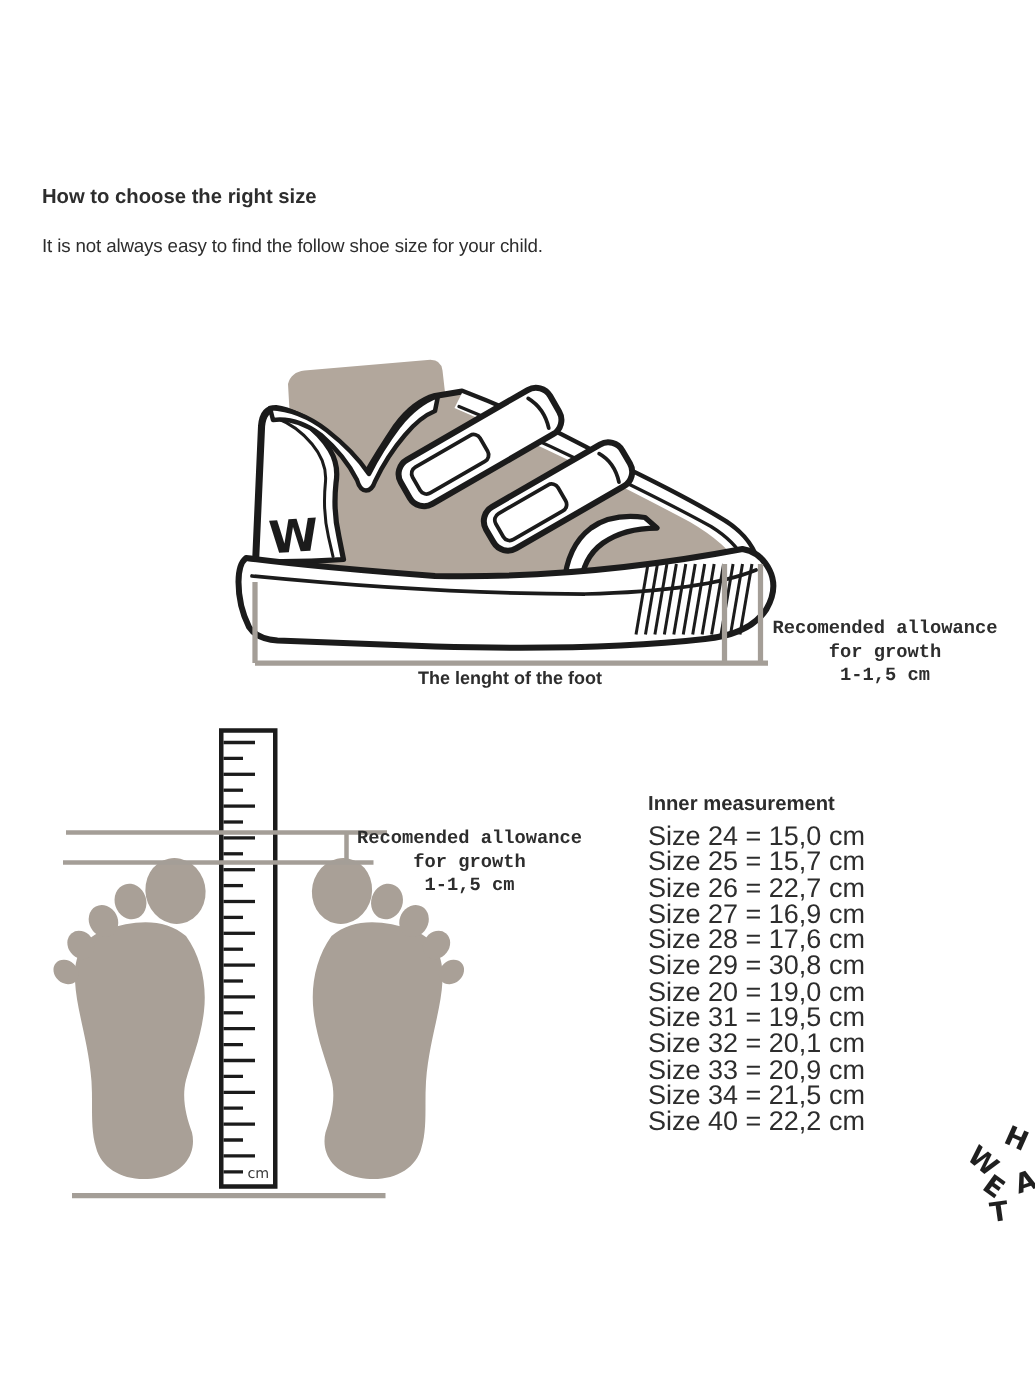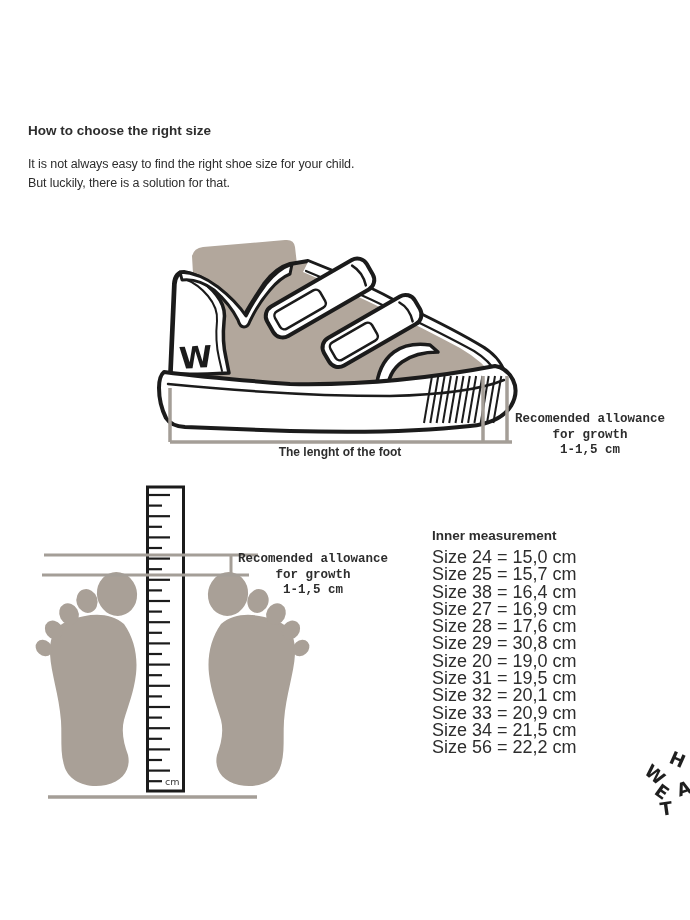--- a/index.html
+++ b/index.html
@@ -40,22 +40,21 @@
   #ruler-ticks line{stroke:#1b1b1b;stroke-width:2.2;}
   #sole-hatch line{stroke:#1b1b1b;stroke-width:2;}
 </style>
 </head>
 <body>
 
 <div class="page">
 
   <div class="abs title">How to choose the right size</div>
   <div class="abs intro">
-    <div>It is not always easy to find the right shoe size for your child.</div>
-    <div>But luckily, there is a solution for that.</div>
+    <div>It is not always easy to find the follow shoe size for your child.</div>
   </div>
 
   <svg class="abs" style="left:140px;top:226px;" width="420" height="240" viewBox="0 0 420 240">
 
     <path d="M 52,30 Q 54,22 63,21 L 145,14 Q 154,13 155,21 L 164,100 L 167,128 L 58,136 Z" fill="#b2a79c"></path>
 
     <path d="M 30,150 L 34,58 Q 35,46 44,46 Q 58,48 76,61 Q 95,76 104,90
              Q 112,76 124,58 Q 136,42 150,38 L 168,35
              Q 220,55 268,82 Q 318,106 344,122 Q 362,134 366,152 Q 368,162 361,168
              Q 250,172 150,163 Q 70,156 30,150 Z" fill="#b2a79c" stroke="#1b1b1b" stroke-width="4" stroke-linejoin="round"></path>
@@ -184,30 +183,30 @@
   <div class="abs growth-label growth-label-ruler">
     <div>Recomended allowance</div>
     <div>for growth</div>
     <div>1-1,5 cm</div>
   </div>
 
   <div class="abs size-table">
     <div class="heading">Inner measurement</div>
     <div class="row">Size 24 = 15,0 cm</div>
     <div class="row">Size 25 = 15,7 cm</div>
-    <div class="row">Size 38 = 16,4 cm</div>
+    <div class="row">Size 26 = 22,7 cm</div>
     <div class="row">Size 27 = 16,9 cm</div>
     <div class="row">Size 28 = 17,6 cm</div>
     <div class="row">Size 29 = 30,8 cm</div>
     <div class="row">Size 20 = 19,0 cm</div>
     <div class="row">Size 31 = 19,5 cm</div>
     <div class="row">Size 32 = 20,1 cm</div>
     <div class="row">Size 33 = 20,9 cm</div>
     <div class="row">Size 34 = 21,5 cm</div>
-    <div class="row">Size 56 = 22,2 cm</div>
+    <div class="row">Size 40 = 22,2 cm</div>
   </div>
 
   <div class="abs wheat-logo">
     <span style="left:17px;top:16px;transform:rotate(40deg);">W</span>
     <span style="left:42px;top:1px;transform:rotate(24deg);">H</span>
     <span style="left:28px;top:33px;transform:rotate(36deg);">E</span>
     <span style="left:49px;top:30px;transform:rotate(-18deg);">A</span>
     <span style="left:32px;top:50px;transform:rotate(-8deg);">T</span>
   </div>
 

